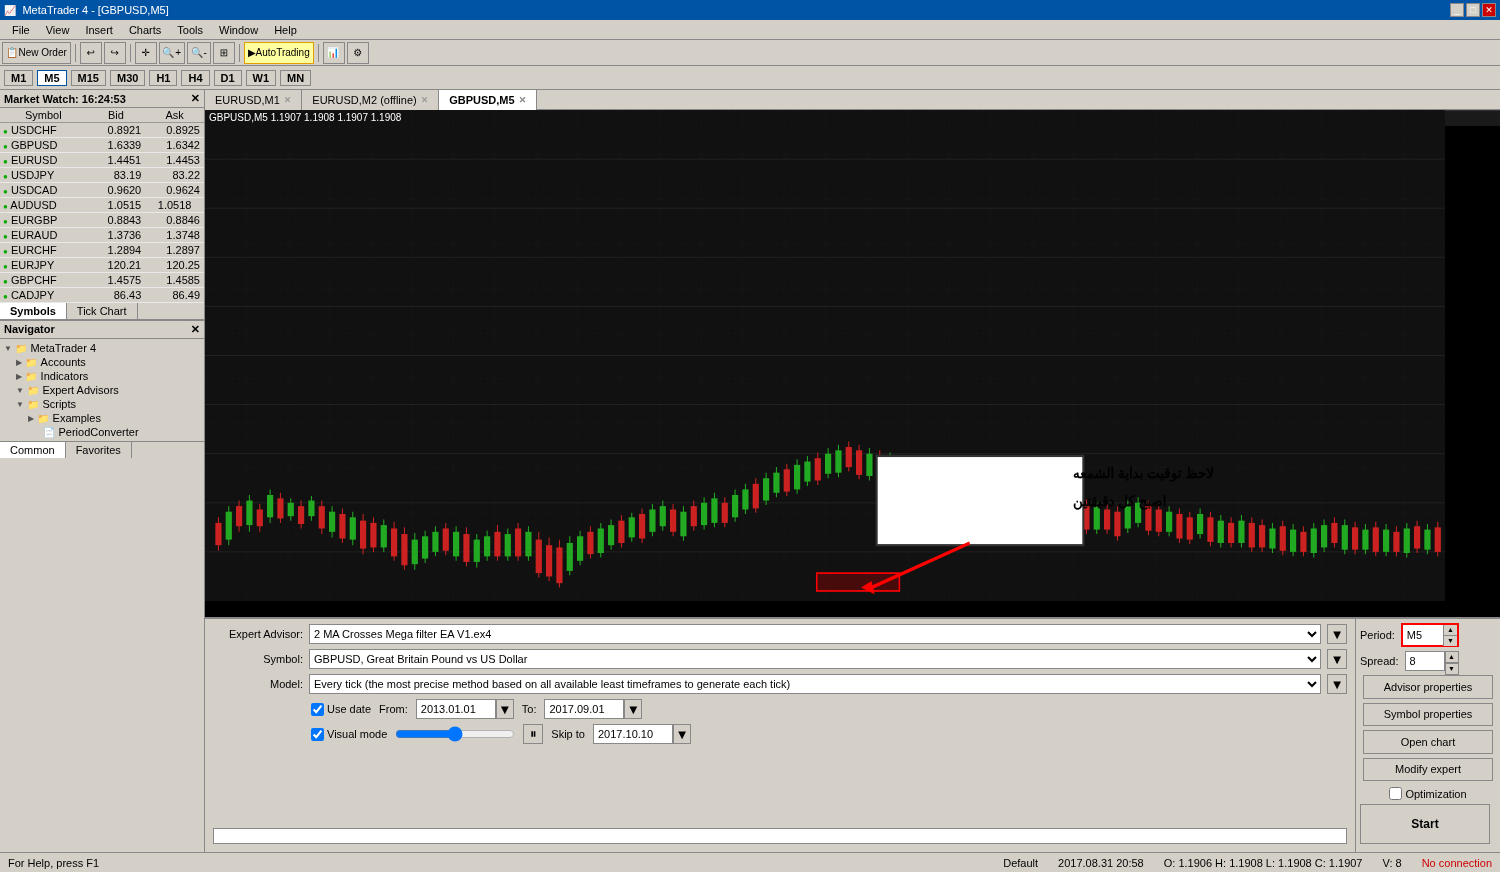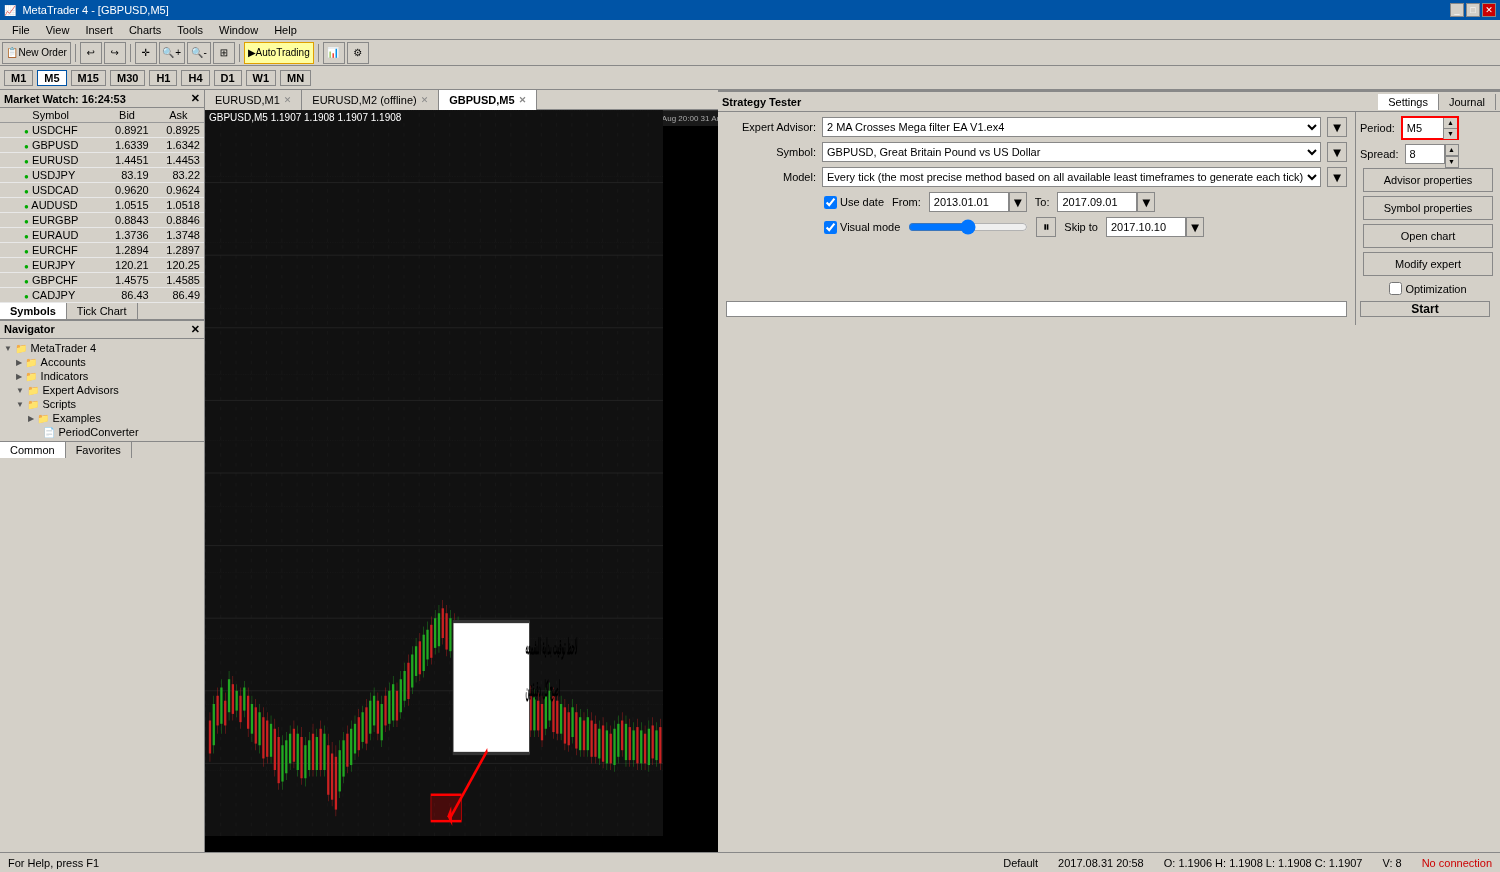--- a/index.html
+++ b/index.html
@@ -29,21 +29,21 @@
     
     .main-area { display: flex; height: calc(872px - 20px - 20px - 26px - 24px - 20px); }
 
     
     .left-panel { width: 205px; background: #d4d0c8; border-right: 1px solid #888; display: flex; flex-direction: column; }
     .market-watch { border-bottom: 1px solid #888; }
     .panel-header { background: #d4d0c8; padding: 2px 4px; font-size: 11px; font-weight: bold; border-bottom: 1px solid #888; display: flex; justify-content: space-between; align-items: center; }
     .mw-table { width: 100%; border-collapse: collapse; font-size: 11px; }
     .mw-table th { background: #d4d0c8; text-align: center; padding: 1px 4px; border-bottom: 1px solid #999; font-weight: normal; }
     .mw-table td { padding: 1px 4px; border-bottom: 1px solid #e8e8e8; }
-    .mw-table td:first-child { padding-left: 24px; }
+    .mw-table td:first-child { padding-left: 3px; }
 
     .tabs-row { display: flex; border-bottom: 1px solid #888; }
     .tab { padding: 2px 10px; cursor: pointer; font-size: 11px; background: #d4d0c8; border-right: 1px solid #888; }
     .tab.active { background: #fff; font-weight: bold; }
 
     
     .navigator { flex: 1; overflow: auto; }
     .nav-header { background: #d4d0c8; padding: 2px 4px; font-size: 11px; font-weight: bold; border-bottom: 1px solid #888; display: flex; justify-content: space-between; }
     .nav-tree { padding: 2px 0; }
     .nav-item { display: flex; align-items: center; gap: 3px; padding: 1px 4px; cursor: pointer; font-size: 11px; }
@@ -177,21 +177,21 @@
       <td style="text-align:right;">83.22</td>
     </tr>
             <tr>
       <td><span style="font-size:8px;color:#00aa00;">●</span> USDCAD</td>
       <td style="text-align:right;">0.9620</td>
       <td style="text-align:right;">0.9624</td>
     </tr>
             <tr>
       <td><span style="font-size:8px;color:#00aa00;">●</span> AUDUSD</td>
       <td style="text-align:right;">1.0515</td>
-      <td style="text-align:right;">1.0518</td>
+      <td style="text-align:center;">1.0518</td>
     </tr>
             <tr>
       <td><span style="font-size:8px;color:#00aa00;">●</span> EURGBP</td>
       <td style="text-align:right;">0.8843</td>
       <td style="text-align:right;">0.8846</td>
     </tr>
             <tr>
       <td><span style="font-size:8px;color:#00aa00;">●</span> EURAUD</td>
       <td style="text-align:right;">1.3736</td>
       <td style="text-align:right;">1.3748</td>
@@ -267,21 +267,21 @@
           <span>PeriodConverter</span>
         </div>
       </div>
       <div class="common-fav-tabs">
         <div class="cf-tab active">Common</div>
         <div class="cf-tab">Favorites</div>
       </div>
     </div>
   </div>
 
-  <div style="flex:1; display:flex; flex-direction:row; overflow:hidden;">
+  <div style="flex:1; display:flex; flex-direction:column; overflow:hidden;">
 
     <div class="chart-area">
 
       <div class="chart-tabs" style="background:#d4d0c8;">
         <div class="chart-tab">
           EURUSD,M1 <span class="chart-tab-close">✕</span>
         </div>
         <div class="chart-tab">
           EURUSD,M2 (offline) <span class="chart-tab-close">✕</span>
         </div>
@@ -579,27 +579,20 @@
         </div>
 
 
         <div class="chart-time-axis">
           <span style="white-space:nowrap;color:#aaa;font-size:8px;">21 Aug 2017  31 Aug 17:52  31 Aug 18:08  31 Aug 18:24  31 Aug 18:40  31 Aug 18:56  31 Aug 19:12  31 Aug 19:28  31 Aug 19:44  31 Aug 20:00  31 Aug 20:16  2017.08.31 20:58  31 Aug 21:20  31 Aug 21:36  31 Aug 21:52  31 Aug 22:08  31 Aug 22:24  31 Aug 22:40  31 Aug 22:56  31 Aug 23:12  31 Aug 23:28  31 Aug 23:44</span>
         </div>
       </div>
     </div>
 
     <div class="tester-panel">
-      <div style="display:flex; align-items:center; background:#d4d0c8; border-bottom:1px solid #888; height:20px; padding:0 4px;">
-        <span style="font-size:11px;font-weight:bold;">Strategy Tester</span>
-        <div style="display:flex; margin-left:auto;">
-          <div class="tester-tab active">Settings</div>
-          <div class="tester-tab">Journal</div>
-        </div>
-      </div>
 
       <div style="display:flex; flex:1; overflow:hidden;">
 
         <div style="flex:1; padding:4px 8px; display:flex; flex-direction:column; gap:3px; overflow:hidden;">
 
           <div style="display:flex; align-items:center; gap:6px; height:22px;">
             <span style="width:90px; text-align:right; font-size:11px;">Expert Advisor:</span>
             <select style="flex:1; height:20px; border:1px solid #888; background:#fff; font-size:11px;">
               <option>2 MA Crosses Mega filter EA V1.ex4</option>
             </select>
@@ -688,21 +681,21 @@
           <button class="tester-btn">Symbol properties</button>
           <button class="tester-btn">Open chart</button>
           <button class="tester-btn">Modify expert</button>
 
           <div style="display:flex; align-items:center; gap:3px; margin-top:2px;">
             <input type="checkbox" style="">
             <span style="font-size:11px;">Optimization</span>
           </div>
 
           <div style="flex:1; display:flex; align-items:flex-end; width:100%; padding-bottom:4px;">
-            <button style="width:130px; height:16px; background:#d4d0c8; border:1px solid #888; font-size:12px; font-weight:bold; cursor:pointer;">Start</button>
+            <button style="width:130px; height:40px; background:#d4d0c8; border:1px solid #888; font-size:12px; font-weight:bold; cursor:pointer;">Start</button>
           </div>
         </div>
       </div>
     </div>
   </div>
 </div>
 
 <div class="status-bar">
   <span>For Help, press F1</span>
   <div style="display:flex; gap:20px;">

